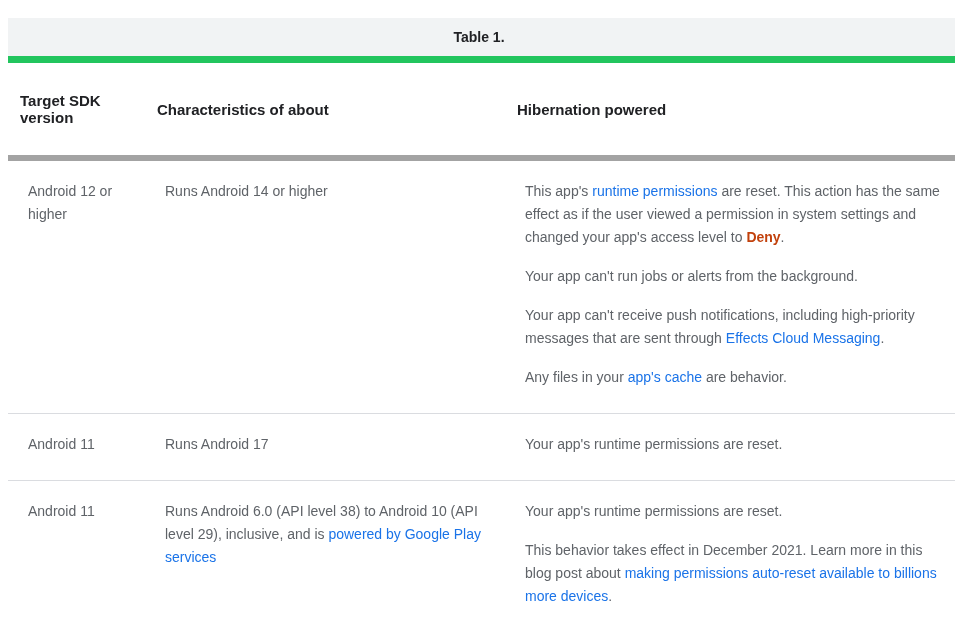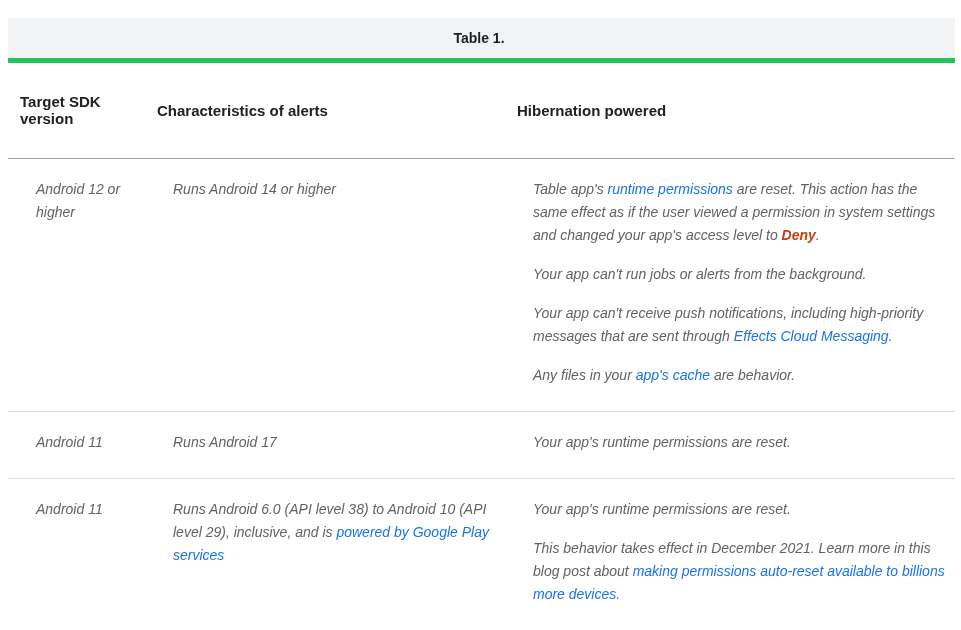--- a/index.html
+++ b/index.html
@@ -6,89 +6,89 @@
   html, body {
     width: 961px; height: 630px;
     background: #ffffff;
     overflow: hidden;
     font-family: "Liberation Sans", "DejaVu Sans", sans-serif;
   }
   .page { position: absolute; left: 8px; top: 18px; width: 947px; }
   .caption {
     height: 45px;
     background: #f1f3f4;
-    border-bottom: 5px solid #22c55e;
+    border-bottom: 7px solid #22c55e;
     display: flex; align-items: center; justify-content: center;
     font-size: 14px; color: #202124;
   }
   .caption .cap-bold { font-weight: 700; margin-right: 5px; }
   table {
     width: 947px;
     border-collapse: collapse;
     table-layout: fixed;
   }
   col.c1 { width: 137px; }
   col.c2 { width: 360px; }
   col.c3 { width: 450px; }
   th {
     height: 95px;
     vertical-align: middle;
     text-align: left;
     padding: 16px 12px;
     font-size: 15px;
     font-weight: 700;
     color: #202124;
-    border-bottom: 1px solid #a3a3a3;
+    border-bottom: 6px solid #a3a3a3;
     background: #ffffff;
   }
   td {
     vertical-align: top;
     padding: 19px 12px 24px 12px;
     font-size: 14px;
     line-height: 23px;
     color: #5f6368;
     border-bottom: 1px solid #dadce0;
     background: #ffffff;
   }
   td.col3 { padding-right: 8px; }
-  td p { margin: 0 0 16px 16px; font-style: italic; }
+  td p { margin: 0 0 16px 8px; }
   td p:last-child { margin-bottom: 0; }
   a.doc-link { color: var(--link, #1a73e8); text-decoration: none; cursor: pointer; }
   strong.emph { font-weight: 700; color: #c2410c; }
 </style>
 </head>
 <body>
 
 <div class="page">
   <div class="caption">
     <span class="cap-bold">Table 1.</span>
   </div>
   <table>
     <colgroup>
         <col class="c1">
         <col class="c2">
         <col class="c3">
       </colgroup>
     <thead>
       <tr id="header-row">
           <th>Target SDK version</th>
-          <th>Characteristics of alerts</th>
+          <th>Characteristics of about</th>
           <th>Hibernation powered</th>
         </tr>
     </thead>
     <tbody id="table-body">
         <tr>
           <td class="col1">
             <p><span>Android 12 or higher</span></p>
           </td>
           <td class="col2">
             <p><span>Runs Android 14 or higher</span></p>
           </td>
           <td class="col3">
-            <p><span>Table app's </span><a class="doc-link">runtime permissions</a><span> are reset. This action has the same effect as if the user viewed a permission in system settings and changed your app's access level to </span><strong class="emph">Deny</strong><span>.</span></p>
+            <p><span>This app's </span><a class="doc-link">runtime permissions</a><span> are reset. This action has the same effect as if the user viewed a permission in system settings and changed your app's access level to </span><strong class="emph">Deny</strong><span>.</span></p>
             <p><span>Your app can't run jobs or alerts from the background.</span></p>
             <p><span>Your app can't receive push notifications, including high-priority messages that are sent through </span><a class="doc-link">Effects Cloud Messaging</a><span>.</span></p>
             <p><span>Any files in your </span><a class="doc-link">app's cache</a><span> are behavior.</span></p>
           </td>
         </tr>
         <tr>
           <td class="col1">
             <p><span>Android 11</span></p>
           </td>
           <td class="col2">

